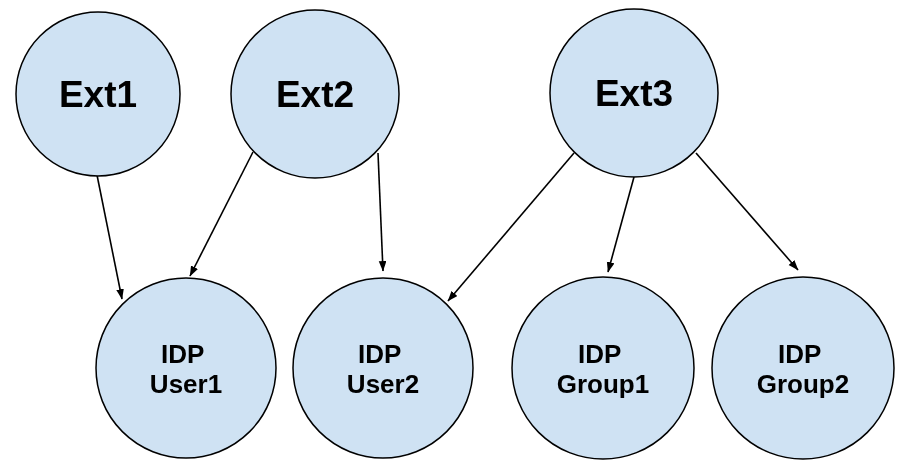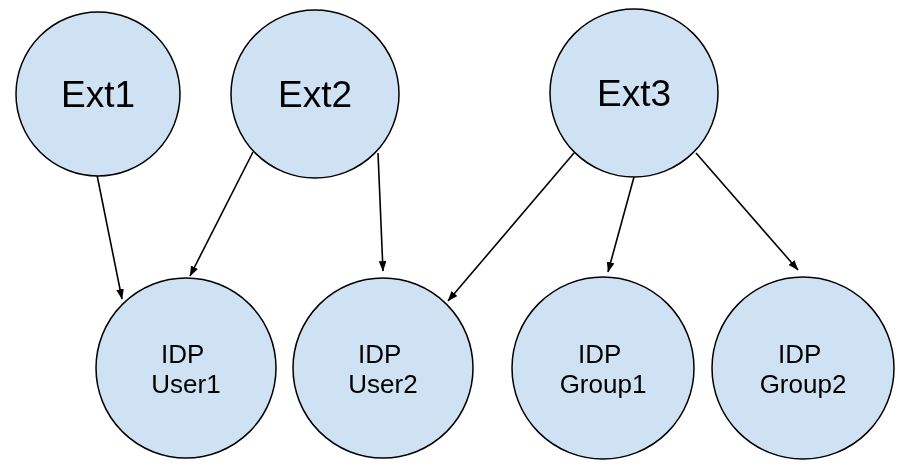--- a/index.html
+++ b/index.html
@@ -6,20 +6,21 @@
     margin: 0;
     padding: 0;
     background: #ffffff;
     width: 914px;
     height: 470px;
     overflow: hidden;
   }
   .canvas-wrap {
     width: 814px;
     height: 470px;
+    font-weight: bold;
   }
   svg text {
     font-family: "Liberation Sans", sans-serif;
     fill: #000000;
     text-anchor: middle;
   }
   .node-shape {
     stroke: #000000;
     stroke-width: 1.5;
   }

